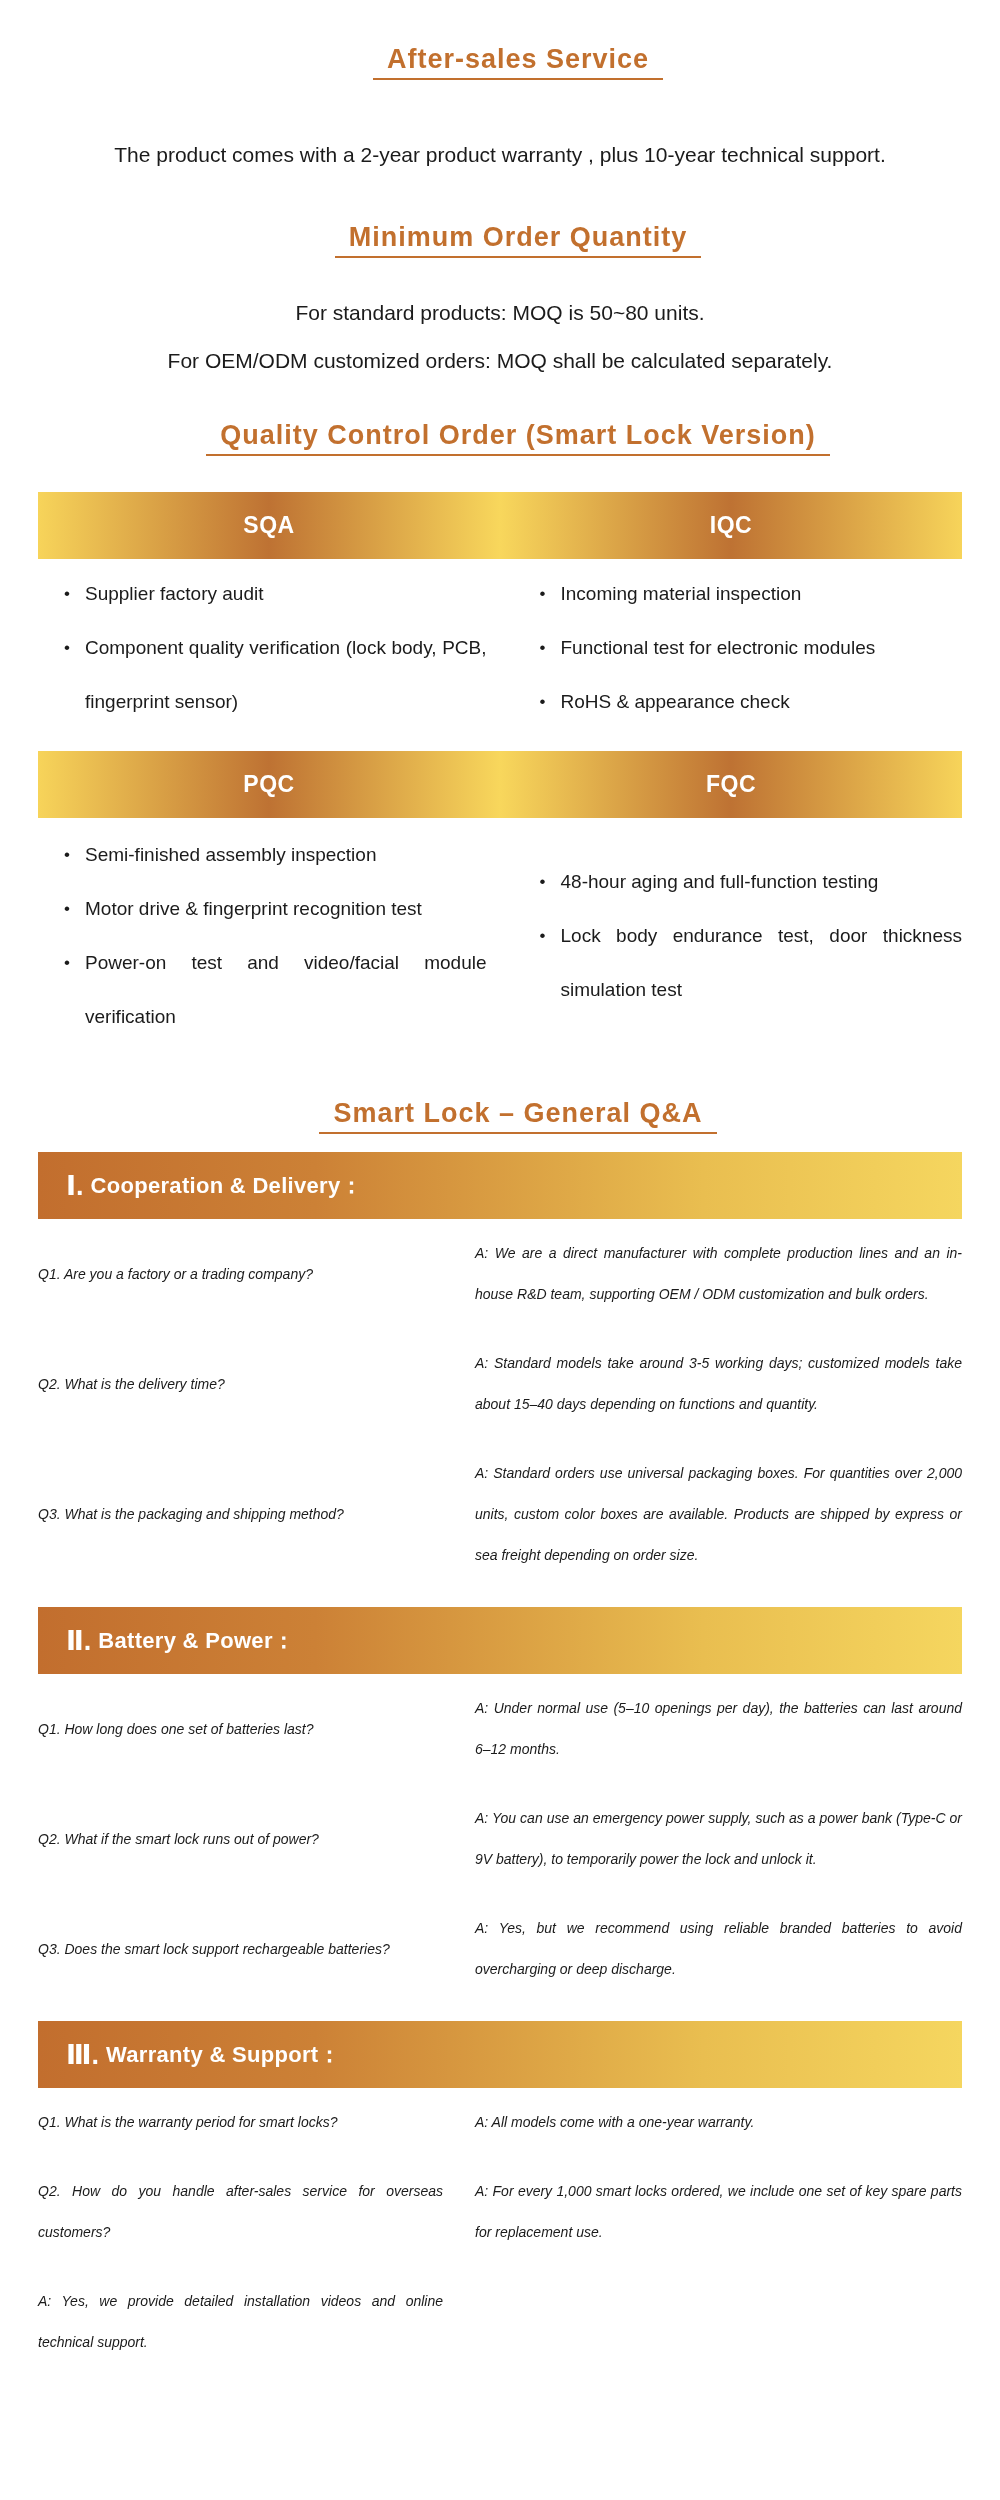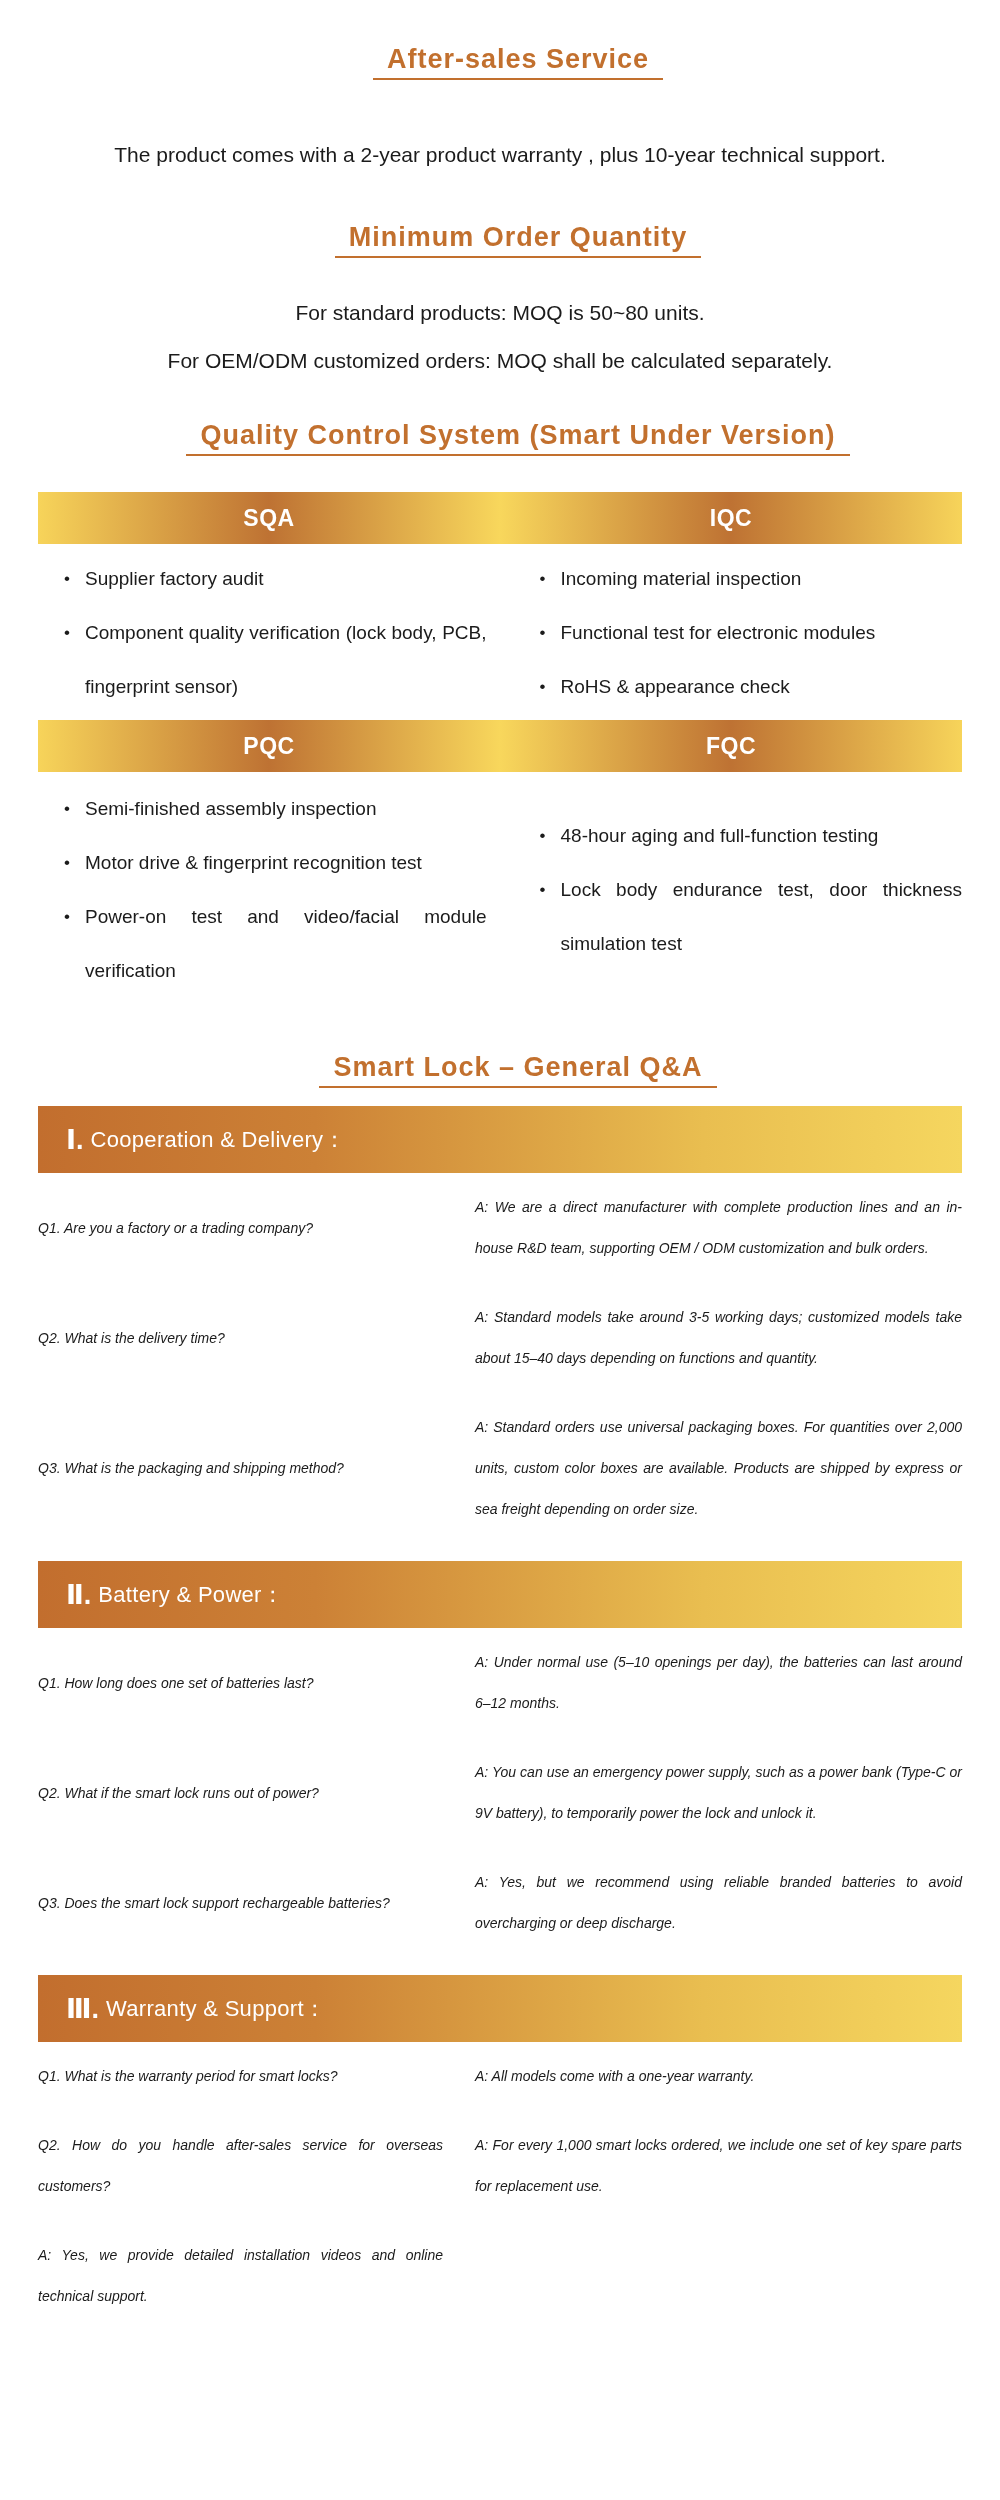--- a/index.html
+++ b/index.html
@@ -40,30 +40,31 @@
     margin:0;
     line-height:30px;
   }
   .mt-p1{margin-top:60px;}
   .mt-p2{margin-top:40px;}
   .mt-p3{margin-top:18px;}
 
   
   .qc{margin:36px 38px 0;}
   .qc-band{
-    height:52px;
+    height:67px;
     display:grid;
     grid-template-columns:1fr 1fr;
     align-items:center;
     background:linear-gradient(90deg,
       var(--band-gold) 0%,
       var(--band-dark) 25%,
       #f8d75c 50%,
       var(--band-dark) 75%,
       var(--band-gold) 100%);
+    margin-top:16px;
   }
   .qc-band .cell-h{
     text-align:center;
     color:#ffffff;
     font-weight:700;
     font-size:23px;
     letter-spacing:.5px;
   }
   .qc-body{
     display:grid;
@@ -103,21 +104,21 @@
     padding-left:28px;
     box-sizing:border-box;
     color:#ffffff;
     background:linear-gradient(90deg,
       var(--grp-left) 0%,
       #cc8136 30%,
       #e9be50 72%,
       var(--grp-right) 100%);
   }
   .qa-band .numeral{font-weight:700;font-size:27px;margin-right:7px;}
-  .qa-band .label{font-weight:400;font-size:22px;letter-spacing:.3px;}
+  .qa-band .label{font-weight:700;font-size:22px;letter-spacing:.3px;}
 
   .qa-rows{margin:0 38px;}
   .qa-row{
     display:grid;
     grid-template-columns:405px 1fr;
     column-gap:32px;
     align-items:center;
     padding:14px 0;
   }
   .qa-q,.qa-a{
@@ -138,21 +139,21 @@
   </h2>
   <p class="lead mt-p1">The product comes with a 2-year product warranty , plus 10-year technical support.</p>
 
   <h2 class="sec-title mt-h2">
     <span class="inner">Minimum Order Quantity</span>
   </h2>
   <p class="lead mt-p2">For standard products: MOQ is 50~80 units.</p>
   <p class="lead mt-p3">For OEM/ODM customized orders: MOQ shall be calculated separately.</p>
 
   <h2 class="sec-title mt-h3">
-    <span class="inner">Quality Control System (Smart Under Version)</span>
+    <span class="inner">Quality Control Order (Smart Lock Version)</span>
   </h2>
 
   <div class="qc">
 
     <div class="qc-band">
       <div class="cell-h">SQA</div>
       <div class="cell-h">IQC</div>
     </div>
 
     <div class="qc-body row1">

